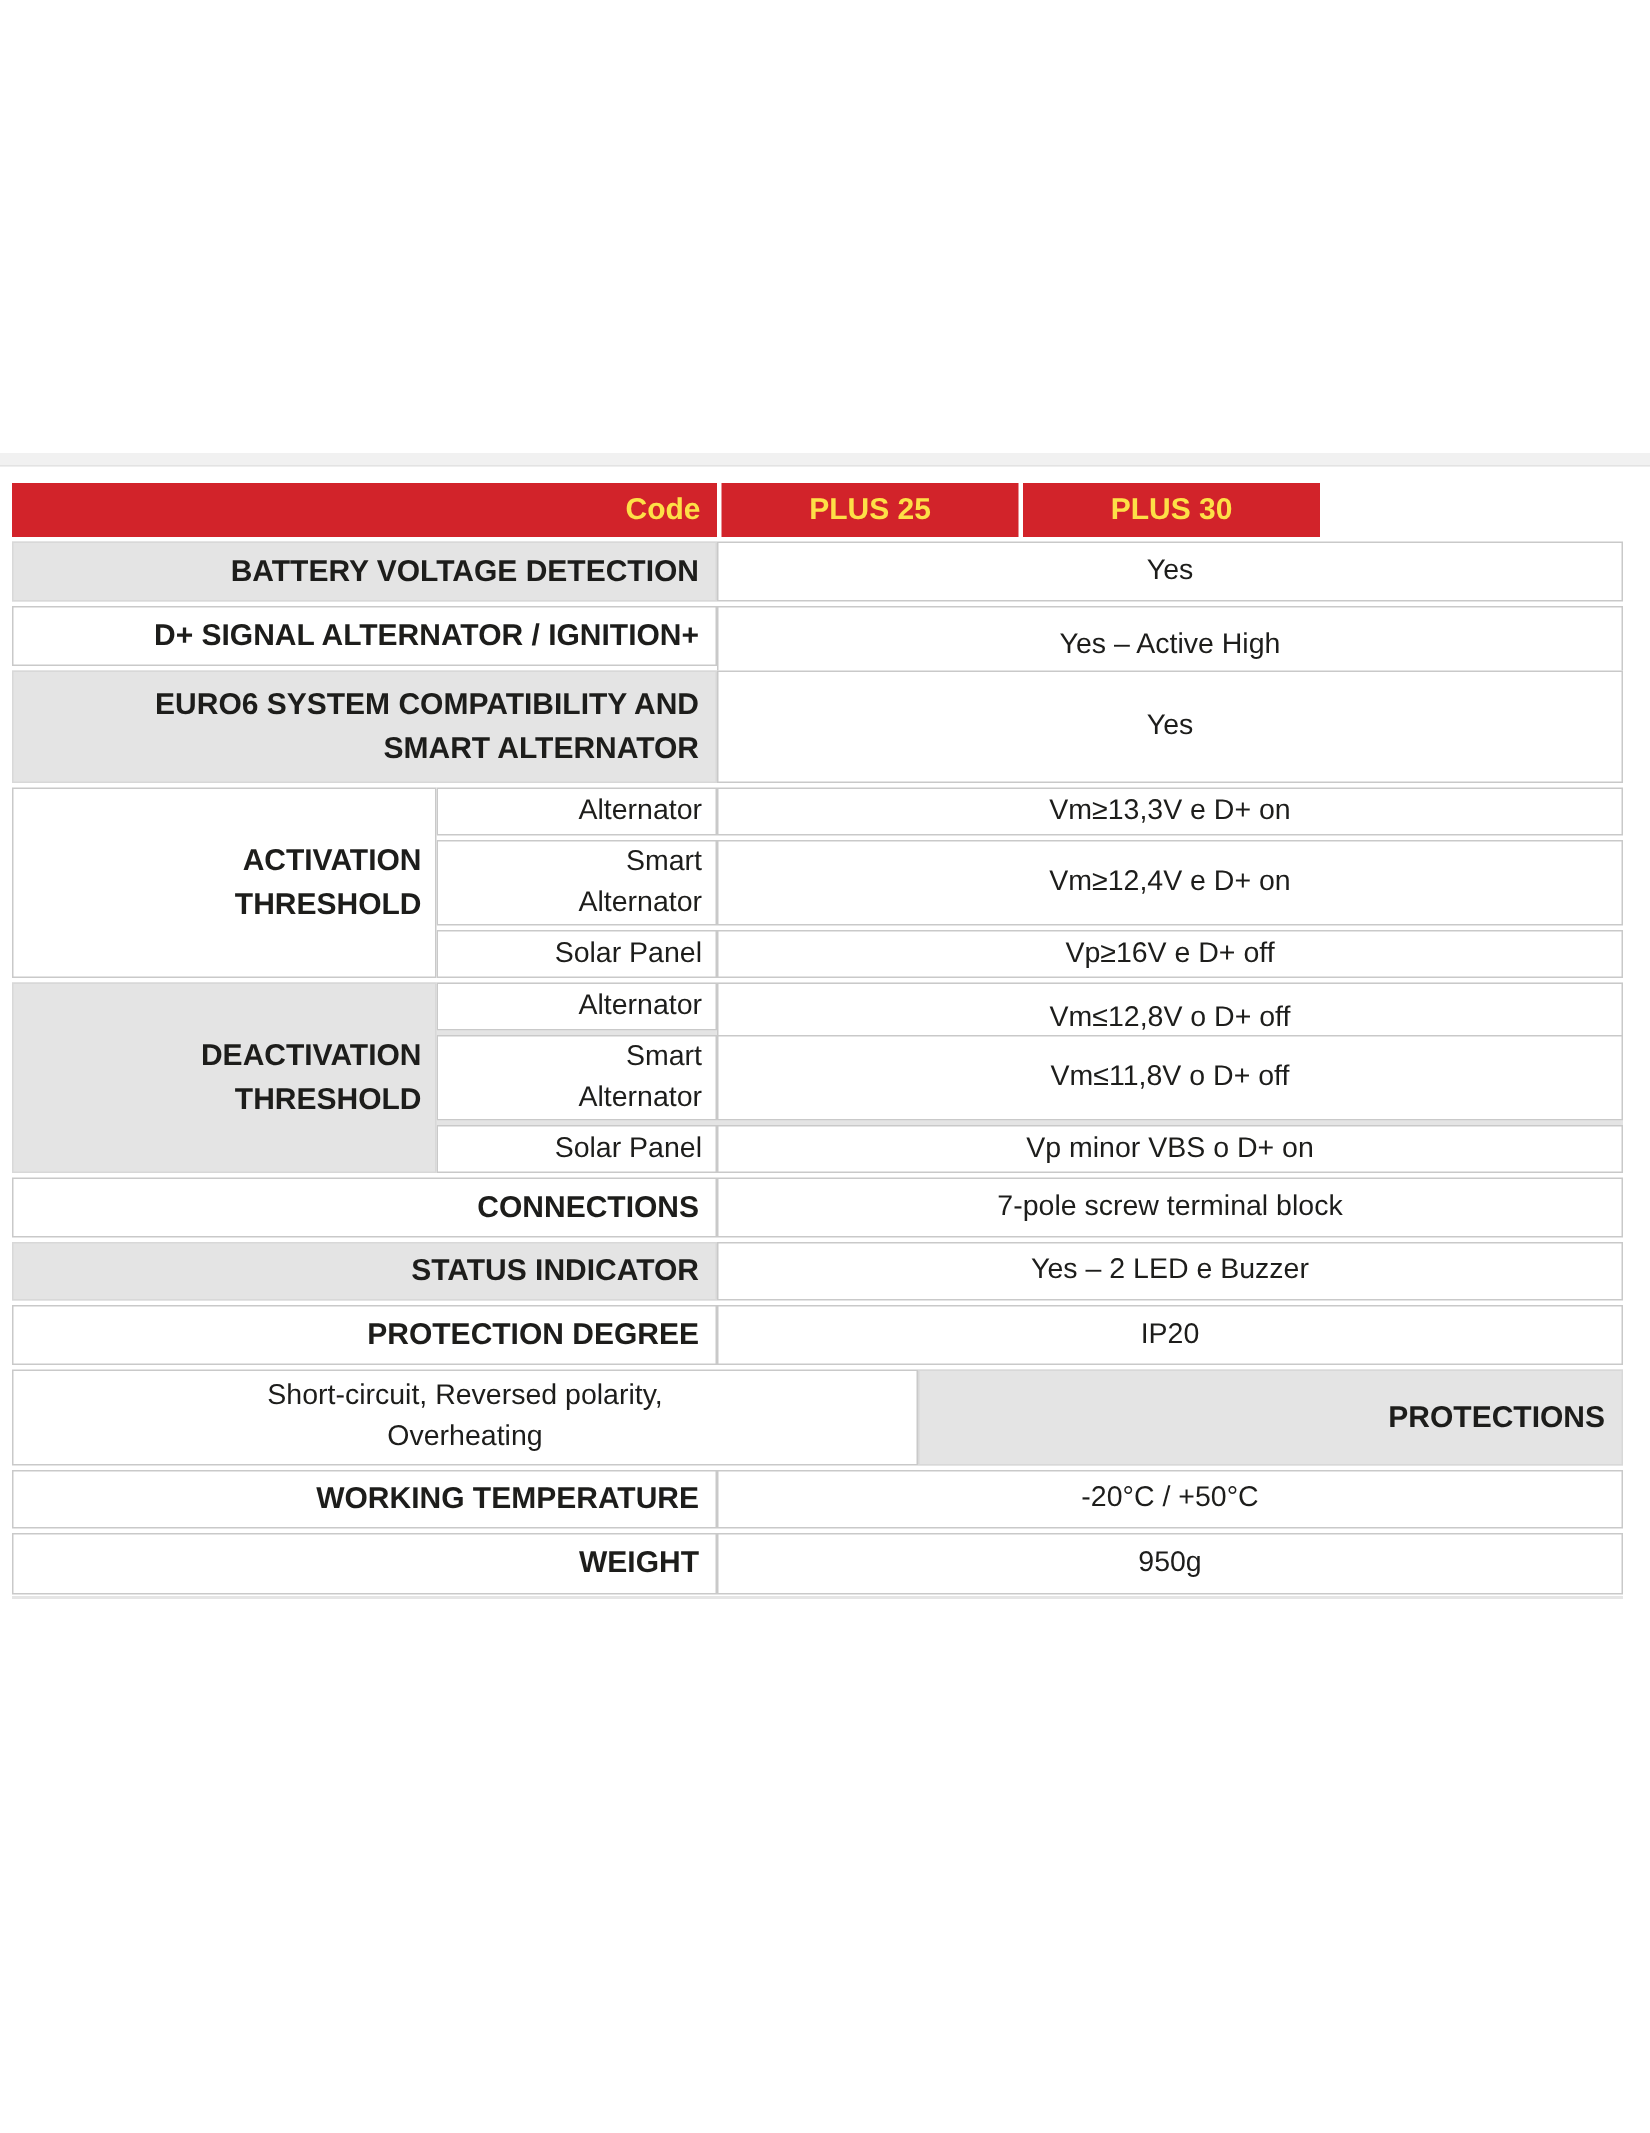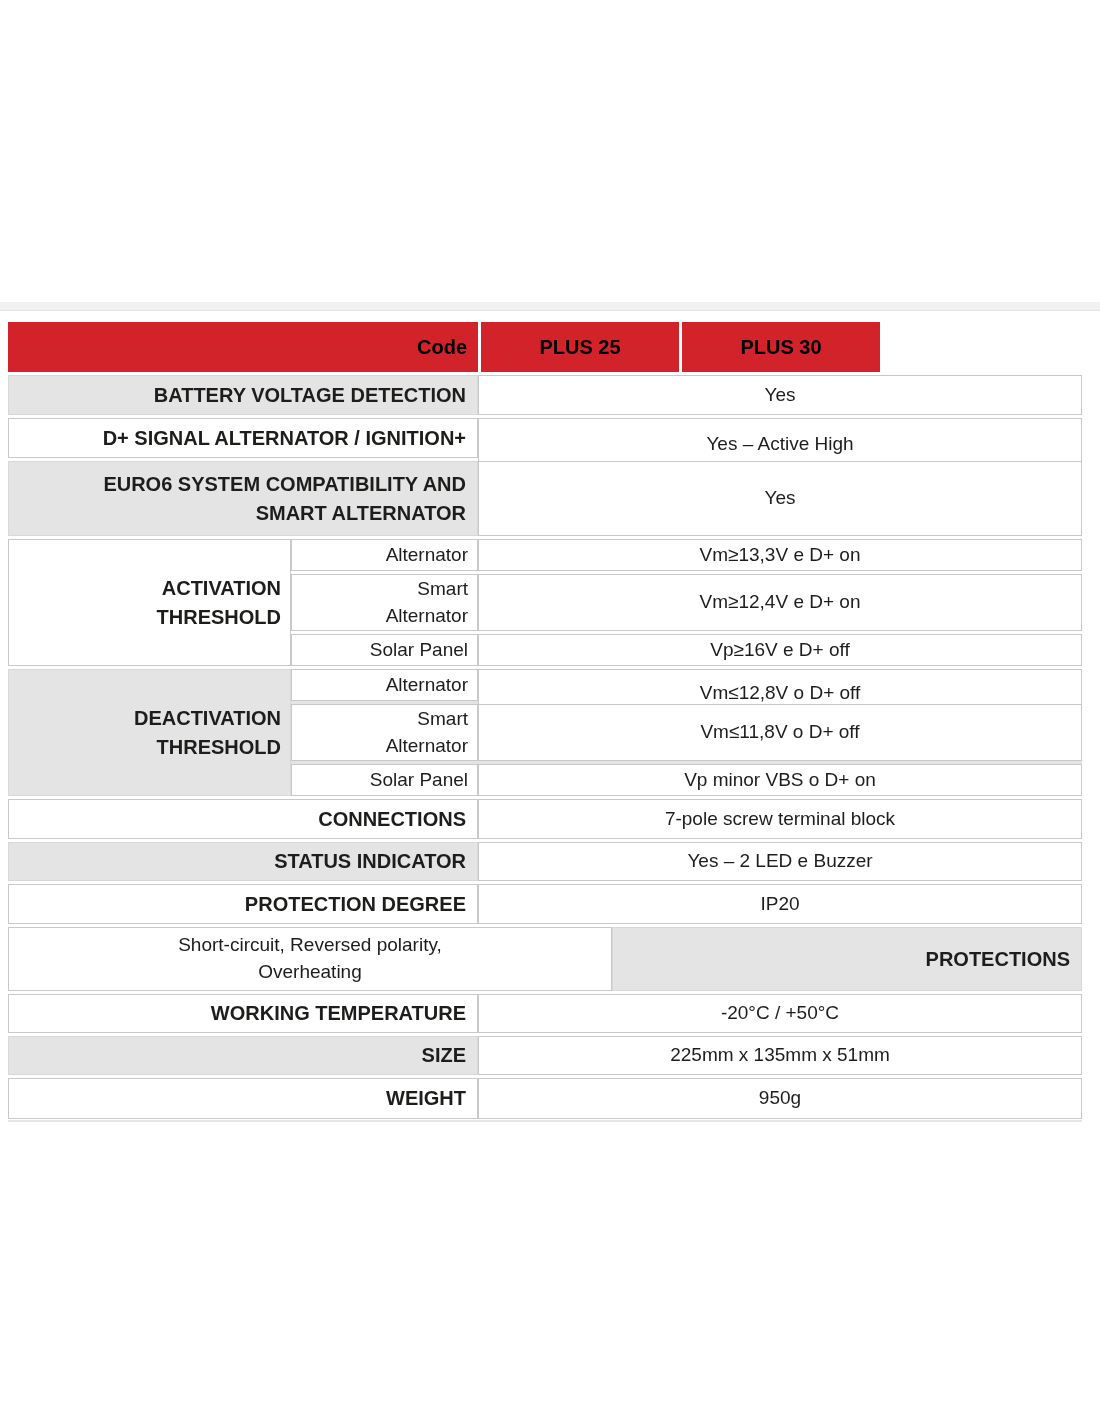--- a/index.html
+++ b/index.html
@@ -24,21 +24,21 @@
     box-shadow:0 2px 0 rgba(0,0,0,0.10);
   }
   .row{display:flex;margin-bottom:3px;}
   .row:last-child{margin-bottom:1px;}
   .cell{
     box-sizing:border-box;display:flex;align-items:center;
     min-width:0;
   }
   .txt{white-space:pre-line;line-height:1.42;}
   
-  .hrow .cell{background:var(--red);color:#000000;font-weight:bold;font-size:20px;height:50px;}
+  .hrow .cell{background:var(--red);color:#fde047;font-weight:bold;font-size:20px;height:36px;}
   .hcode{width:470px;justify-content:flex-end;padding-right:11px;}
   .hplus{width:198px;margin-left:3px;justify-content:center;text-align:center;}
   .hplus.last{width:199px;}
   
   .label{
     width:470px;justify-content:flex-end;padding-right:11px;
     font-weight:bold;font-size:20px;text-align:right;
   }
   .value{
     width:604px;justify-content:center;text-align:center;font-size:19px;
@@ -218,28 +218,20 @@
 
     <div class="row" style="height:39px">
       <div class="cell label bg-white" style="height:39px">
         <span class="txt">WORKING TEMPERATURE</span>
       </div>
       <div class="cell value" style="height:39px">
         <span class="txt">-20°C  / +50°C</span>
       </div>
     </div>
 
-    <div class="row" style="height:39px">
-      <div class="cell label bg-gray" style="height:39px">
-        <span class="txt">SIZE</span>
-      </div>
-      <div class="cell value" style="height:39px">
-        <span class="txt">225mm x 135mm x 51mm</span>
-      </div>
-    </div>
 
     <div class="row" style="height:41px">
       <div class="cell label bg-white" style="height:41px">
         <span class="txt">WEIGHT</span>
       </div>
       <div class="cell value" style="height:41px">
         <span class="txt">950g</span>
       </div>
     </div>
 

